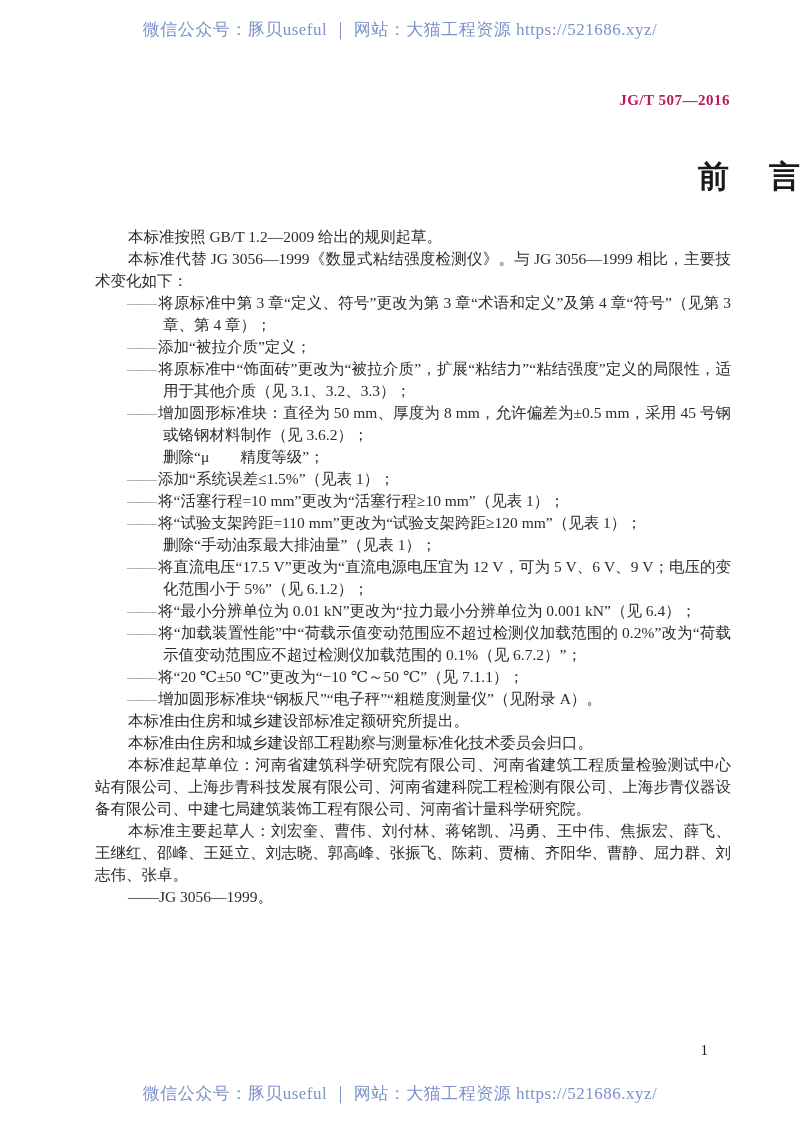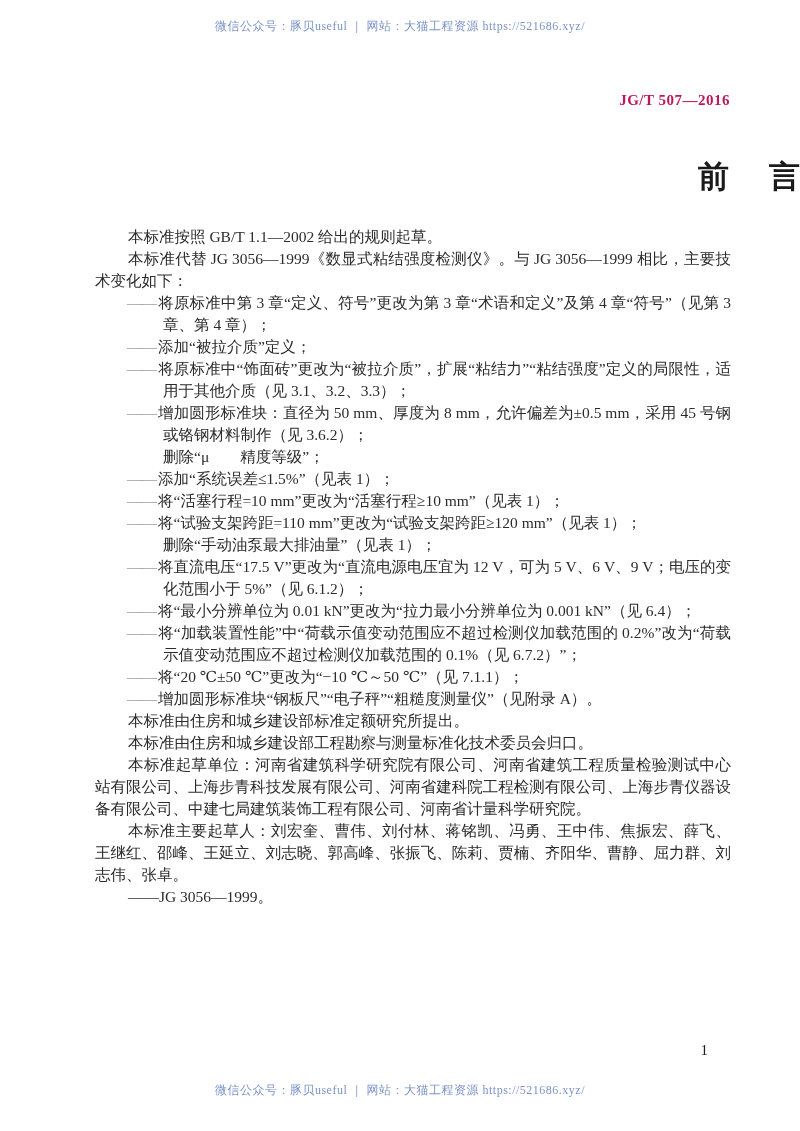--- a/index.html
+++ b/index.html
@@ -15,21 +15,21 @@
     font-family: "Liberation Serif", "DejaVu Serif", serif;
     color: #2b2b2b;
     overflow: hidden;
   }
   .promo {
     position: absolute;
     left: 0;
     width: 100%;
     text-align: center;
     color: #7b93c8;
-    font-size: 12px;
+    font-size: 17px;
     font-family: "Liberation Serif", "DejaVu Serif", serif;
     letter-spacing: 0.5px;
   }
   .promo-top { top: 18px; }
   .promo-bottom { top: 1082px; }
   .doc-number {
     position: absolute;
     top: 92px;
     right: 70px;
     font-size: 15px;
@@ -88,21 +88,21 @@
 
 <div class="page">
 
   <div class="promo promo-top">微信公众号：豚贝useful ｜ 网站：大猫工程资源 https://521686.xyz/</div>
 
   <div class="doc-number">JG/T 507—2016</div>
 
   <div class="doc-title"><span>前</span><span class="t-gap"></span><span>言</span></div>
 
   <div class="body-area">
-    <p class="para">本标准按照 GB/T 1.1—2002 给出的规则起草。</p>
+    <p class="para">本标准按照 GB/T 1.2—2009 给出的规则起草。</p>
     <p class="para">本标准代替 JG 3056—1999《数显式粘结强度检测仪》。与 JG 3056—1999 相比，主要技术变化如下：</p>
 
     <p class="change"><span class="dash">——</span><span>将原标准中第 3 章“定义、符号”更改为第 3 章“术语和定义”及第 4 章“符号”（见第 3 章、第 4 章）；</span></p>
     <p class="change"><span class="dash">——</span><span>添加“被拉介质”定义；</span></p>
     <p class="change"><span class="dash">——</span><span>将原标准中“饰面砖”更改为“被拉介质”，扩展“粘结力”“粘结强度”定义的局限性，适用于其他介质（见 3.1、3.2、3.3）；</span></p>
     <p class="change"><span class="dash">——</span><span>增加圆形标准块：直径为 50 mm、厚度为 8 mm，允许偏差为±0.5 mm，采用 45 号钢或铬钢材料制作（见 3.6.2）；</span></p>
     <p class="change no-dash"><span>删除“μ　　精度等级”；</span></p>
     <p class="change"><span class="dash">——</span><span>添加“系统误差≤1.5%”（见表 1）；</span></p>
     <p class="change"><span class="dash">——</span><span>将“活塞行程=10 mm”更改为“活塞行程≥10 mm”（见表 1）；</span></p>
     <p class="change"><span class="dash">——</span><span>将“试验支架跨距=110 mm”更改为“试验支架跨距≥120 mm”（见表 1）；</span></p>

